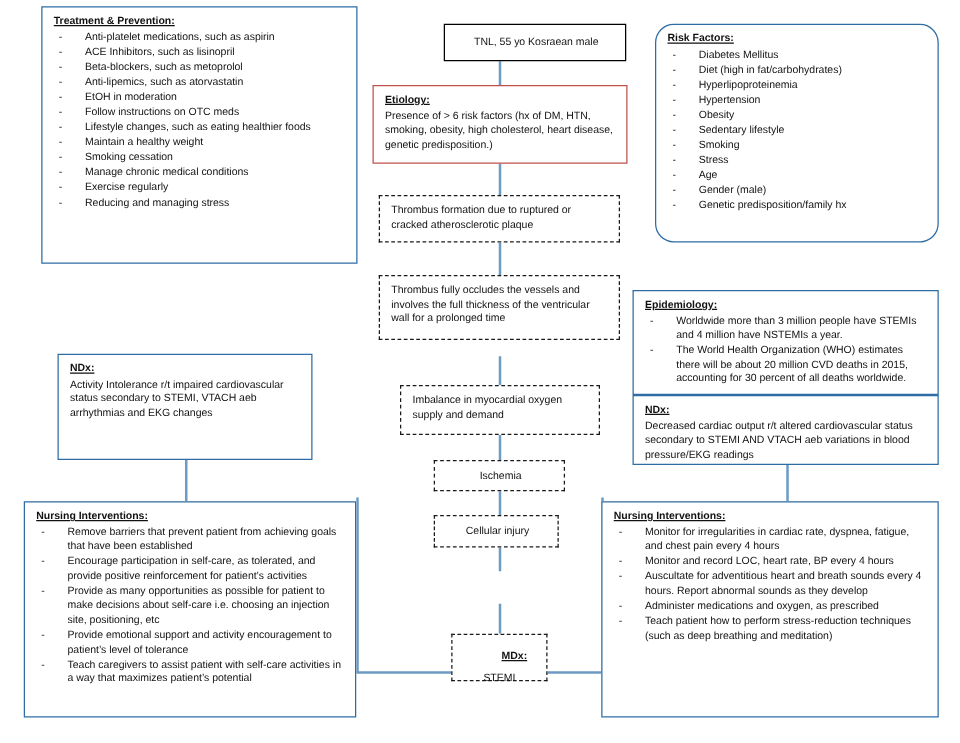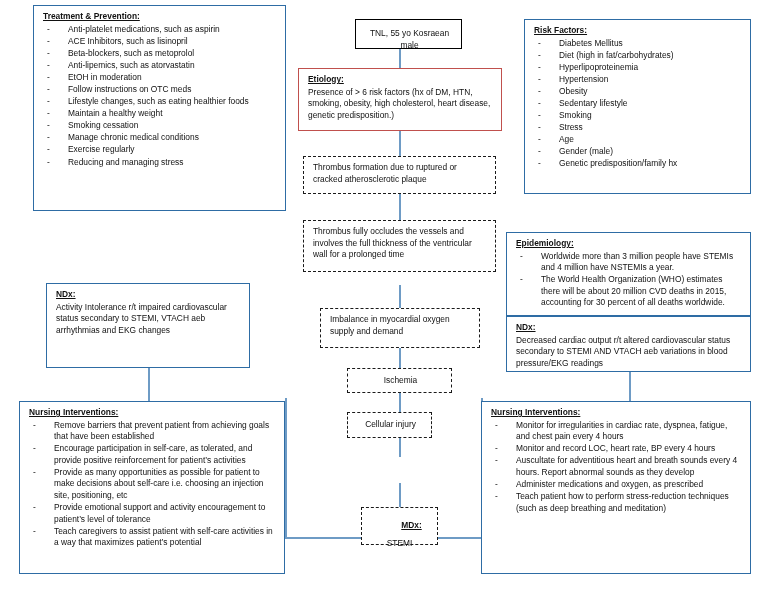--- a/index.html
+++ b/index.html
@@ -103,21 +103,21 @@
   <div class="conn h" style="left:285px; top:537px; width:77px;"></div>
   <div class="conn v" style="left:285px; top:398px; height:140px;"></div>
 
   <div class="conn h" style="left:437px; top:537px; width:45px;"></div>
   <div class="conn v" style="left:481px; top:398px; height:140px;"></div>
 
   <div class="conn v" style="left:148px; top:368px; height:33px;"></div>
 
   <div class="conn v" style="left:629px; top:372px; height:29px;"></div>
 
-  <div class="node solid-black" style="left:355px; top:19px; width:107px; height:30px;">
+  <div class="node solid-black" style="left:355px; top:19px; width:146px; height:30px;">
     <div class="node-inner center-text" style="padding-top:8px;">
       <span class="node-para">TNL, 55 yo Kosraean male</span>
     </div>
   </div>
 
   <div class="node solid-red" style="left:298px; top:68px; width:204px; height:63px;">
     <div class="node-inner">
       <span class="node-title">Etiology:</span>
       <span class="node-para">Presence of &gt; 6 risk factors (hx of DM, HTN, smoking, obesity, high cholesterol, heart disease, genetic predisposition.)</span>
     </div>
@@ -136,21 +136,21 @@
           <li><span class="dash">-</span><span>Lifestyle changes, such as eating healthier foods</span></li>
           <li><span class="dash">-</span><span>Maintain a healthy weight</span></li>
           <li><span class="dash">-</span><span>Smoking cessation</span></li>
           <li><span class="dash">-</span><span>Manage chronic medical conditions</span></li>
           <li><span class="dash">-</span><span>Exercise regularly</span></li>
           <li><span class="dash">-</span><span>Reducing and managing stress</span></li>
         </ul>
     </div>
   </div>
 
-  <div class="node solid-blue" style="left:524px; top:19px; width:227px; height:175px;">
+  <div class="node solid-blue" style="left:524px; top:19px; width:227px; height:175px;border-radius:15px;">
     <div class="node-inner">
       <span class="node-title">Risk Factors:</span>
       <ul class="bullets" id="rf-list">
           <li><span class="dash">-</span><span>Diabetes Mellitus</span></li>
           <li><span class="dash">-</span><span>Diet (high in fat/carbohydrates)</span></li>
           <li><span class="dash">-</span><span>Hyperlipoproteinemia</span></li>
           <li><span class="dash">-</span><span>Hypertension</span></li>
           <li><span class="dash">-</span><span>Obesity</span></li>
           <li><span class="dash">-</span><span>Sedentary lifestyle</span></li>
           <li><span class="dash">-</span><span>Smoking</span></li>
@@ -189,21 +189,21 @@
       <span class="node-para">Imbalance in myocardial oxygen supply and demand</span>
     </div>
   </div>
 
   <div class="node dashed" style="left:347px; top:368px; width:105px; height:25px;">
     <div class="node-inner center-text" style="padding-top:6px;">
       <span class="node-para">Ischemia</span>
     </div>
   </div>
 
-  <div class="node dashed" style="left:347px; top:412px; width:85px; height:26px;">
+  <div class="node dashed" style="left:347px; top:412px; width:100px; height:26px;">
     <div class="node-inner center-text" style="padding-top:6px;">
       <span class="node-para">Cellular injury</span>
     </div>
   </div>
 
 
   <div class="node dashed" style="left:361px; top:507px; width:77px; height:38px;">
     <div class="node-inner center-text" style="padding-top:6px; padding-left:6px; padding-right:6px;">
       <span style="font-size:8.4px; line-height:11.6px;margin-left:24px;">
         <b style="text-decoration:underline;">MDx:</b><span id="mdx-value"> STEMI</span>

